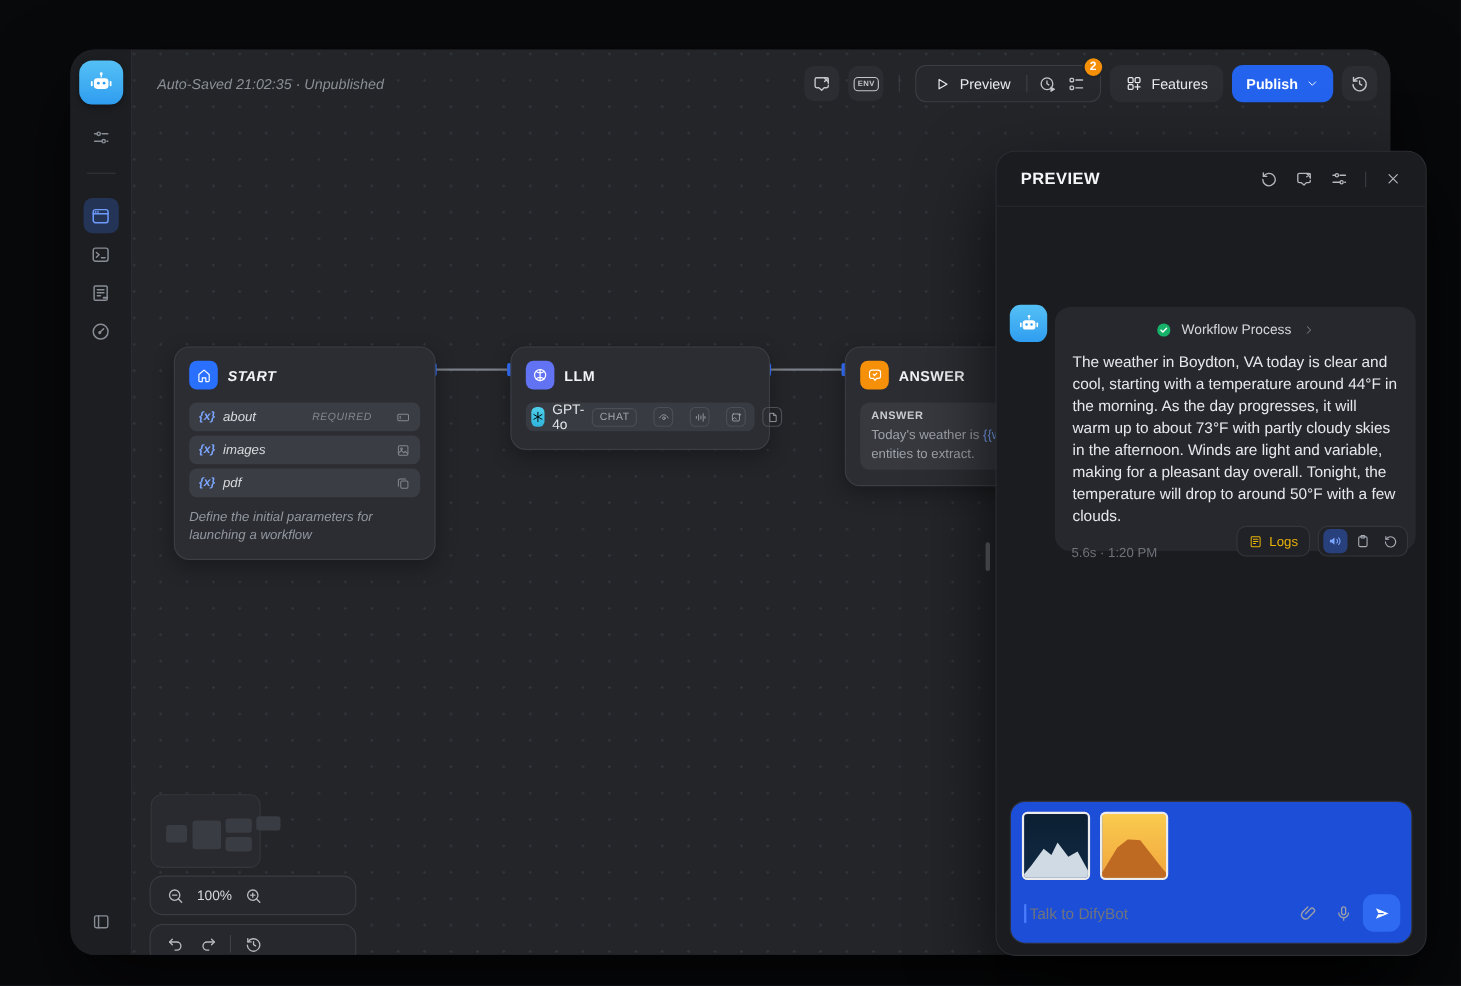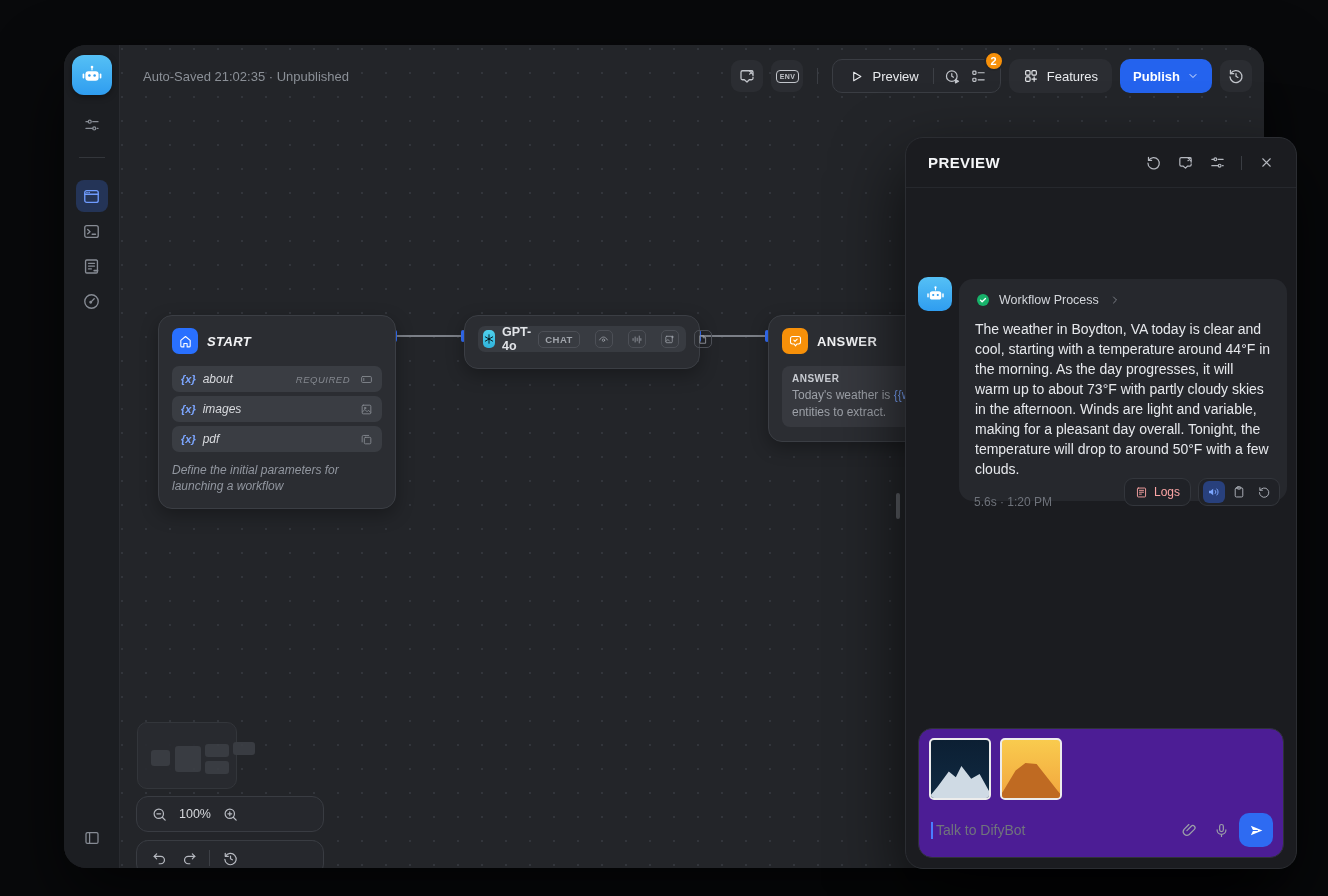--- a/index.html
+++ b/index.html
@@ -42,21 +42,21 @@
   .side-divider { width:26px; height:1px; background:#33363b; margin:16px 0 22px; }
   .side-ic.nav { margin-bottom:3px; }
   .side-ic.active { background:#243457; color:#6f9bff; }
   .side-spacer { flex:1; }
 
   
   .topbar {
     position:absolute; left:56px; right:0; top:0; height:62px; z-index:4;
     display:flex; align-items:center; padding:0 12px 0 23px;
   }
-  .autosave { font-size:13px; color:#8b9097; }
+  .autosave { font-size:13px; color:#8b9097;font-style:italic; }
   .topbar-right { margin-left:auto; display:flex; align-items:center; gap:8px; }
   .icon-btn {
     width:32px; height:32px; border-radius:9px; background:#2b2d32;
     display:flex; align-items:center; justify-content:center; color:#c2c5cb;
   }
   .env-chip { border:1.6px solid #c2c5cb; border-radius:4px; font-size:7px; font-weight:700; color:#c2c5cb; padding:2px 2.5px; letter-spacing:.3px; }
   .top-divider { width:1px; height:16px; background:#3a3d43; margin:0 6px; }
   .btn-group {
     position:relative; display:flex; align-items:center; height:34px;
     background:#26282d; border:1px solid #3a3d43; border-radius:10px; padding:0 8px;
@@ -85,26 +85,26 @@
     padding:10px 13px 14px; box-shadow:0 6px 18px rgba(0,0,0,.3); z-index:2;
   }
   .node-head { display:flex; align-items:center; gap:9px; margin:2px 0 12px; }
   .node-ico { width:26px; height:26px; border-radius:7px; display:flex; align-items:center; justify-content:center; color:#fff; }
   .node-title { font-size:13px; font-weight:700; color:#f2f3f5; letter-spacing:.4px; }
   .field-row {
     display:flex; align-items:center; height:26px; background:#3a3d43;
     border-radius:7px; padding:0 9px; margin-bottom:4px; font-size:12px; color:#d8dade;
   }
   .vartok { color:#7ca6ff; font-weight:700; margin-right:7px; font-size:11px; }
-  .row-right { margin-left:auto; display:flex; align-items:center; gap:10px; color:#84888f; }
+  .row-right { margin-left:auto; display:flex; align-items:center; gap:22px; color:#84888f; }
   .req { font-size:9.5px; letter-spacing:.5px; color:#84888f; }
   .node-desc { margin-top:10px; font-size:12px; line-height:16px; color:#9297a0; }
   .model-row {
     display:flex; align-items:center; gap:7px; background:#383b41; border-radius:7px;
-    height:26px; padding:0 5px; margin-bottom:2px;font-weight:bold;
+    height:26px; padding:0 5px; margin-bottom:2px;
   }
   .model-ico { width:18px; height:18px; border-radius:5px; background:linear-gradient(180deg,#4fd0ec,#2fb3dc); display:flex; align-items:center; justify-content:center; }
   .model-name { font-size:12.5px; color:#e2e4e8; }
   .model-badges { margin-left:auto; display:flex; align-items:center; gap:15px; }
   .chat-pill { font-size:9.5px; color:#a0a4ab; border:1px solid #4c4f56; border-radius:5px; padding:2px 6px; letter-spacing:.5px; }
   .mini-pill { width:18px; height:18px; border:1px solid #4c4f56; border-radius:5px; display:flex; align-items:center; justify-content:center; color:#a0a4ab; }
   .ans-body { background:#37393f; border-radius:8px; padding:7px 10px; width:212px; }
   .ans-label { font-size:10px; font-weight:700; color:#c9ccd2; letter-spacing:.5px; margin-bottom:3px; }
   .ans-line { font-size:12px; line-height:16.5px; color:#9da1a8; white-space:nowrap; overflow:hidden; }
   .ans-var { color:#7ca6ff; }
@@ -145,36 +145,36 @@
     font-size:14px; padding:11px 18px; border-radius:22px;
   }
   .bot-avatar {
     position:absolute; left:12px; top:139px; width:34px; height:34px; border-radius:10px;
     background:linear-gradient(180deg,#55c0f5,#2f9df0); display:flex; align-items:center; justify-content:center;
   }
   .bot-card {
     position:absolute; left:53px; top:141px; width:328px;
     background:#26282d; border-radius:14px; padding:13px 16px 22px;
   }
-  .wf-row { display:flex; align-items:center; gap:8px; font-size:12.5px; color:#d3d6db; margin-bottom:11px; }
+  .wf-row { display:flex; align-items:center; gap:8px; font-size:12.5px; color:#d3d6db; margin-bottom:11px;justify-content:center; }
   .wf-chevron { color:#8a8e96; margin-left:2px; }
   .bot-text { font-size:14px; line-height:20px; color:#e6e8ec; }
   .msg-actions { position:absolute; top:340px; right:16px; display:flex; align-items:center; gap:7px; }
   .logs-btn {
     display:flex; align-items:center; gap:6px; height:28px; padding:0 10px;
-    background:#202227; border:1px solid #33363c; border-radius:9px; font-size:12px; color:#fca5a5;
+    background:#202227; border:1px solid #33363c; border-radius:9px; font-size:12px; color:#eab308;
   }
   .act-group { display:flex; align-items:center; gap:3px; height:28px; padding:0 4px; background:#202227; border:1px solid #33363c; border-radius:9px; }
   .act-btn { width:22px; height:22px; border-radius:6px; display:flex; align-items:center; justify-content:center; color:#a9adb5; }
   .act-btn.active { background:#28407c; color:#7ca6ff; }
   .msg-meta { position:absolute; left:68px; top:357px; font-size:12px; color:#6e727a; }
 
   .input-box {
     position:absolute; left:12px; right:12px; bottom:10px;
-    background:#4c1d95; border:1px solid #2f3238; border-radius:14px; padding:9px 10px 10px;
+    background:#1d4ed8; border:1px solid #2f3238; border-radius:14px; padding:9px 10px 10px;
   }
   .thumbs { display:flex; gap:9px; }
   .thumb { width:62px; height:62px; border:2px solid #ececec; border-radius:5px; overflow:hidden; position:relative; }
   .thumb1 { background:linear-gradient(180deg,#0c1f33,#102a42); }
   .thumb1 .mountain { position:absolute; left:-6px; right:-6px; bottom:-4px; height:40px; background:#dfe9f2; clip-path:polygon(0 100%,18% 62%,34% 24%,44% 38%,52% 10%,66% 42%,78% 30%,100% 100%); opacity:.92; }
   .thumb2 { background:linear-gradient(180deg,#f9cb4e,#f2a63e); }
   .thumb2 .mountain { position:absolute; left:-6px; right:-6px; bottom:-2px; height:42px; background:#bf6a22; clip-path:polygon(0 100%,10% 80%,28% 30%,42% 12%,58% 14%,74% 48%,88% 78%,100% 100%); }
   .input-row { display:flex; align-items:center; margin-top:13px; padding-left:2px; }
   .caret { width:2px; height:17px; background:#4a7dff; margin-right:3px; }
   .chat-input { flex:1; background:transparent; border:none; outline:none; color:#dfe2e7; font-size:14px; font-family:"Liberation Sans",sans-serif; }
@@ -358,20 +358,29 @@
         <svg class="ic" width="13" height="13" viewBox="0 0 24 24">
           <rect x="8" y="8" width="12" height="12" rx="2"></rect>
             <path d="M16 4.5H6.5A2.5 2.5 0 0 0 4 7v9.5"></path>
         </svg>
       </span>
     </div>
     <div class="node-desc">Define the initial parameters for launching a workflow</div>
   </div>
 
   <div class="node" style="left:400px;top:270px;width:236px;">
+    <div class="node-head">
+      <div class="node-ico" style="background:#6172f3;">
+        <svg class="ic" width="16" height="16" viewBox="0 0 24 24" stroke-width="1.6">
+          <circle cx="12" cy="12" r="7.6"></circle>
+          <path d="M12 4.4v15.2M6.6 6.9c3 2.8 7.8 2.8 10.8 0M6.6 17.1c3-2.8 7.8-2.8 10.8 0"></path>
+        </svg>
+      </div>
+      <span class="node-title">LLM</span>
+    </div>
     <div class="model-row">
       <span class="model-ico">
         <svg class="ic" width="12" height="12" viewBox="0 0 24 24" stroke="#fff" stroke-width="1.9">
           <path d="M12 3.5v17M4.6 7.7l14.8 8.6M4.6 16.3l14.8-8.6"></path>
         </svg>
       </span>
       <span class="model-name">GPT-4o</span>
       <span class="model-badges">
         <span class="chat-pill">CHAT</span>
         <span class="mini-pill">

